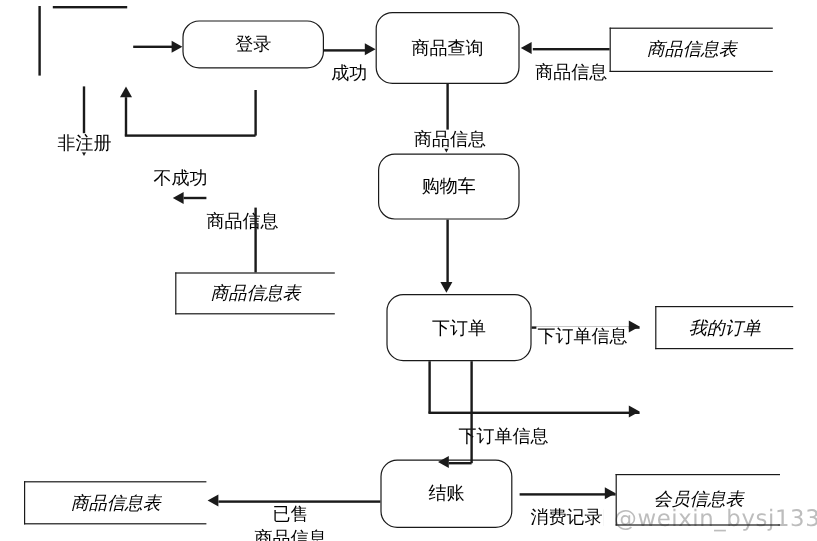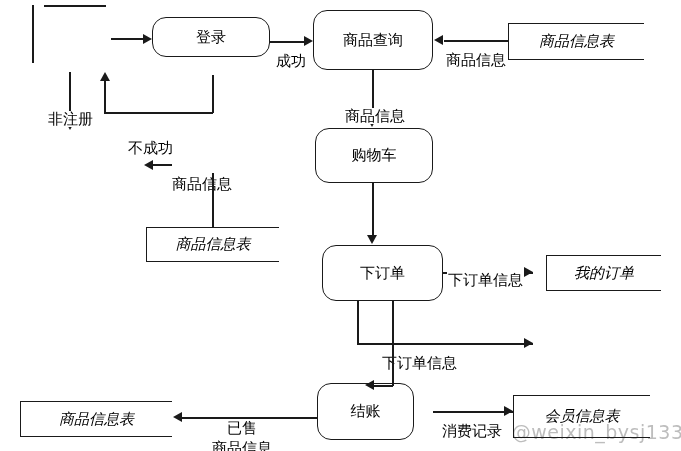--- a/index.html
+++ b/index.html
@@ -51,21 +51,21 @@
 
   <div class="watermark">CSDN @weixin_bysj1330</div>
 
   <div class="vl" style="left:32px;top:5px;height:58px"></div>
   <div class="hl" style="left:44px;top:5px;width:62px"></div>
 
   <div class="process" style="left:152px;top:17px;width:118px;height:40px">登录</div>
   <div class="process" style="left:313px;top:10px;width:120px;height:60px">商品查询</div>
   <div class="process" style="left:322px;top:245px;width:121px;height:56px">下订单</div>
   <div class="process" style="left:315px;top:128px;width:118px;height:55px">购物车</div>
-  <div class="process" style="left:317px;top:383px;width:97px;height:57px">结账</div>
+  <div class="process" style="left:317px;top:383px;width:110px;height:57px">结账</div>
 
   <div class="store" style="left:508px;top:23px;width:136px;height:37px">商品信息表</div>
   <div class="store" style="left:146px;top:227px;width:133px;height:35px">商品信息表</div>
   <div class="store" style="left:546px;top:255px;width:115px;height:36px">我的订单</div>
   <div class="store" style="left:513px;top:395px;width:137px;height:43px">会员信息表</div>
   <div class="store" style="left:20px;top:401px;width:152px;height:36px">商品信息表</div>
 
   <div class="hl" style="left:111px;top:38px;width:34px"></div>
   <div class="ar r" style="left:143px;top:34px"></div>
 

